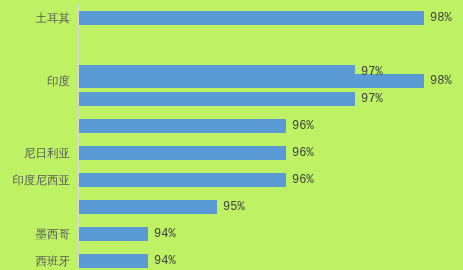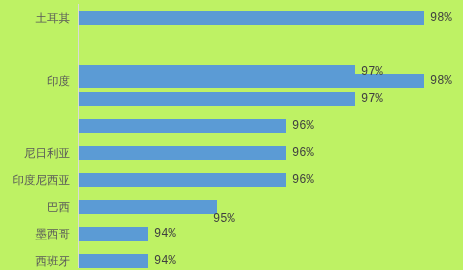--- a/index.html
+++ b/index.html
@@ -106,23 +106,22 @@
           <div class="cat-label">尼日利亚</div>
           <div class="bar" style="width: 207px; background: rgb(91, 155, 213);"></div>
           <div class="value-label" style="left: 292px;">96%</div>
         </div>
         <div class="bar-row" style="top: 167px;">
           <div class="cat-label">印度尼西亚</div>
           <div class="bar" style="width: 207px; background: rgb(91, 155, 213);"></div>
           <div class="value-label" style="left: 292px;">96%</div>
         </div>
         <div class="bar-row" style="top: 194px;">
-          <div class="cat-label">巴西</div>
           <div class="bar" style="width: 138px; background: rgb(91, 155, 213);"></div>
-          <div class="value-label" style="left: 213px; margin-top: 12px;">95%</div>
+          <div class="value-label" style="left: 223px;">95%</div>
         </div>
         <div class="bar-row" style="top: 221px;">
           <div class="cat-label">墨西哥</div>
           <div class="bar" style="width: 69px; background: rgb(91, 155, 213);"></div>
           <div class="value-label" style="left: 154px;">94%</div>
         </div>
         <div class="bar-row" style="top: 248px;">
           <div class="cat-label">西班牙</div>
           <div class="bar" style="width: 69px; background: rgb(91, 155, 213);"></div>
           <div class="value-label" style="left: 154px;">94%</div>

